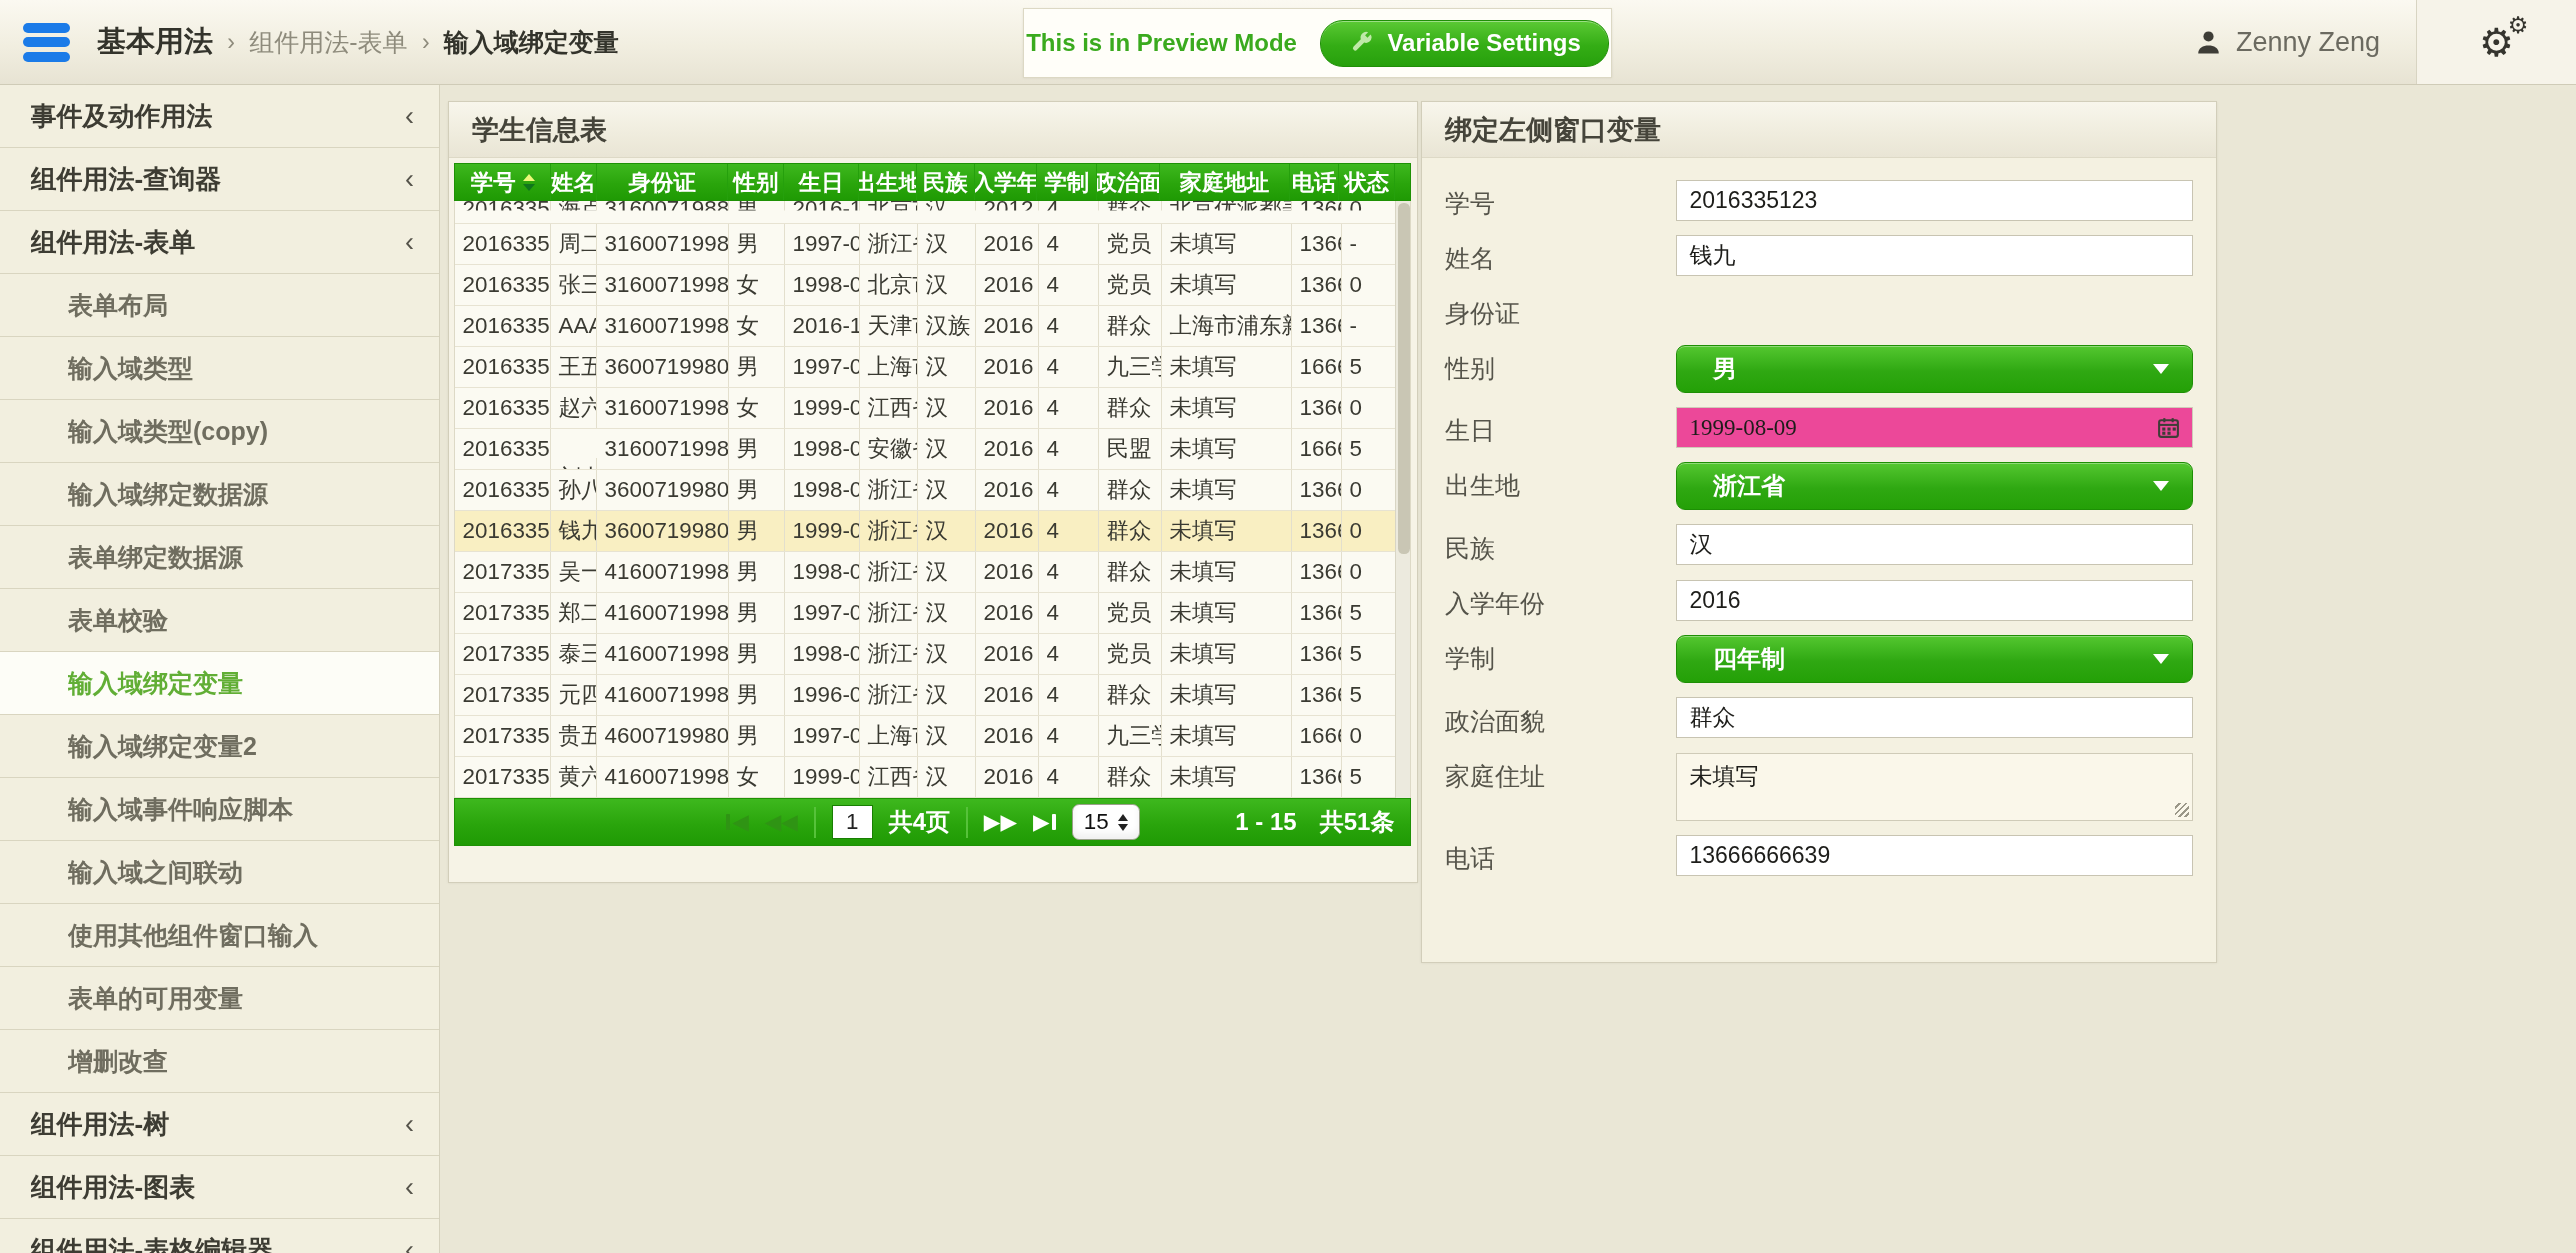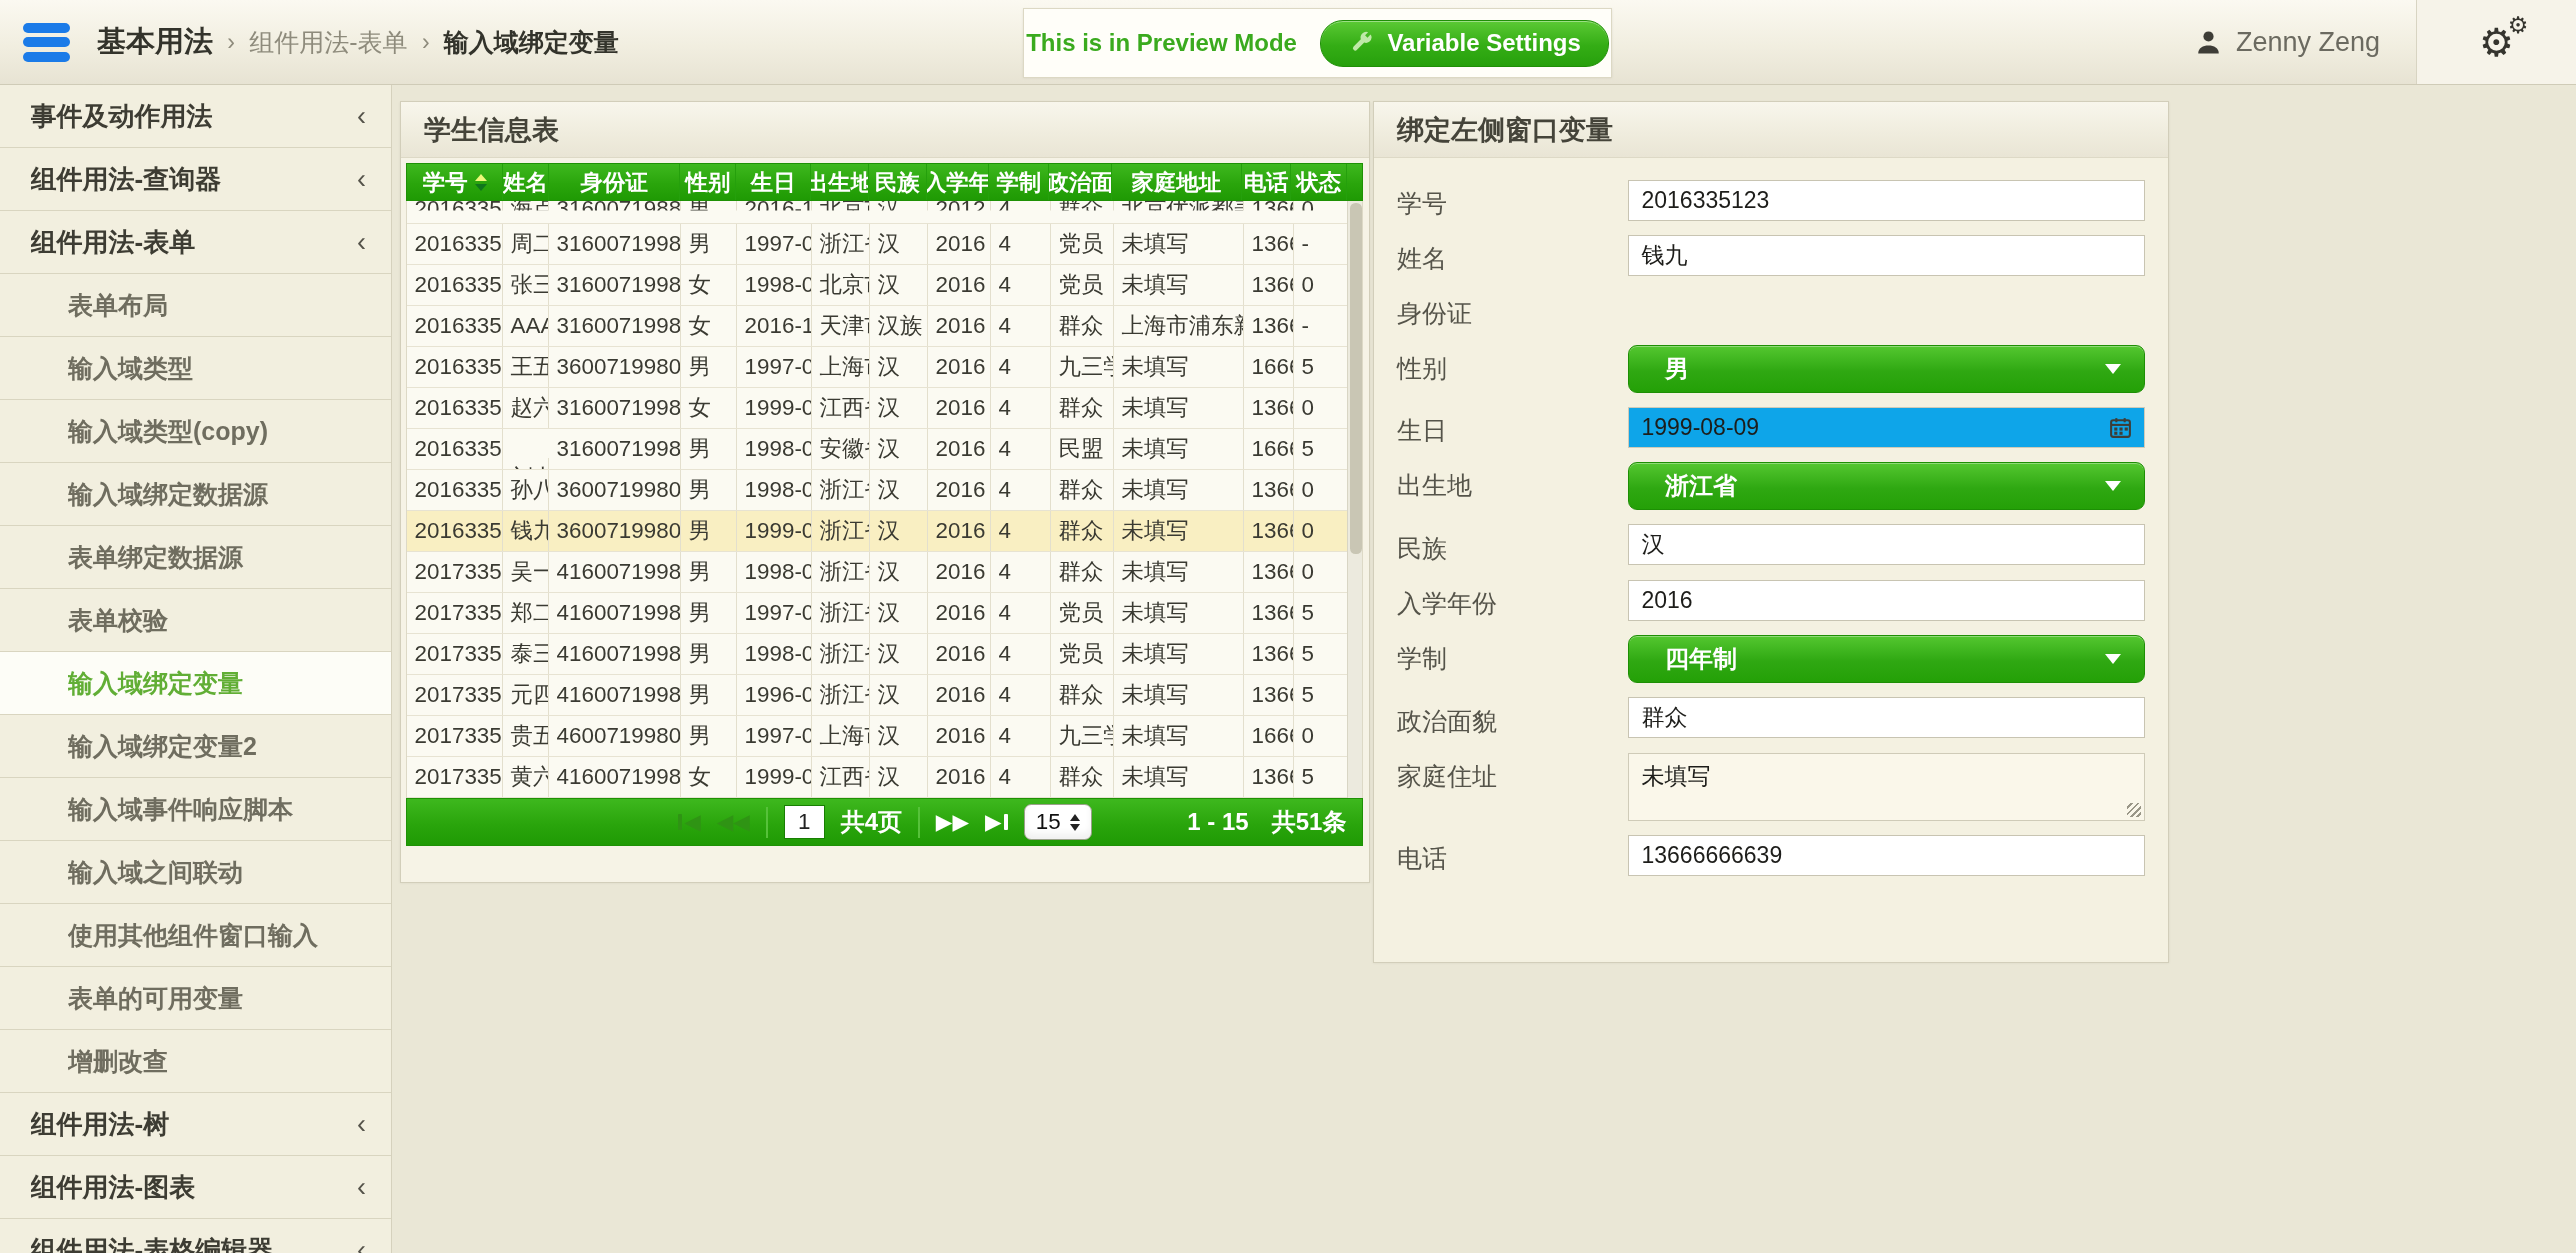--- a/index.html
+++ b/index.html
@@ -36,21 +36,21 @@
   .gear-zone { width:160px; height:84px; border-left:0.9px solid #d8d4c2;
     background:#f6f3e9; display:flex; align-items:center; justify-content:center; cursor:pointer; }
   .gears { position:relative; color:#35342e; }
   .gear-big { font-size:39px; line-height:1; }
   .gear-small { position:absolute; right:-14.3px; top:-10.8px; font-size:23px; }
 
   
   .layout { display:flex; height:1168px; }
 
   
-  .sidebar { width:392px; background:#c2410c; border-right:0.9px solid #d5d1bd; overflow:hidden; }
+  .sidebar { width:440px; background:#c2410c; border-right:0.9px solid #d5d1bd; overflow:hidden; }
   .side-item { height:63px; display:flex; align-items:center; border-bottom:0.9px solid #d9d5c0;
     background:#f2efdf; cursor:pointer; }
   .side-item.group { padding:0 25px 0 30.5px; }
   .side-item.child { padding:0 25px 0 68px;font-weight:bold; }
   .side-item .lbl { flex:1; font-size:25px; color:#6f6d5f; white-space:nowrap; overflow:hidden; }
   .side-item.group .lbl { font-weight:bold; color:#3d3c33; font-size:26px; }
   .side-item .chev { font-size:27px; color:#55534a; }
   .side-item.active { background:#fdfdf7; }
   .side-item.active .lbl { color:#61ae35; }
 
@@ -112,21 +112,21 @@
     color:#fff; font-size:24px; font-weight:bold; }
 
   
   .form-panel { left:981px; top:16px; width:796px; height:862px; background:#f4f1e1; }
   .form-body { padding:21.5px 23px 0 23px; }
   .form-row { display:flex; margin-bottom:14.3px; }
   .form-label { width:231px; padding-top:7.2px; font-size:25px; color:#55544a; }
   .form-ctrl { flex:1; position:relative; }
   .inp { width:100%; height:41px; background:#fff; border:0.9px solid #c8c4b2;
     font-size:23px; color:#1d1d1a; padding:0 12.5px; line-height:39px; overflow:hidden; white-space:nowrap; }
-  .inp.readonly { background:#0ea5e9; border:0.9px solid #cfcbb8; }
+  .inp.readonly { background:#ec4899; border:0.9px solid #cfcbb8;font-family:Liberation Serif, serif; }
   .date-wrap { position:relative; }
   .date-wrap svg { position:absolute; right:12.5px; top:8px; width:25px; height:25px; }
   .sel { width:100%; height:48px; border-radius:9px; border:0.9px solid #1d8f04;
     background:linear-gradient(180deg,#54c730 0%,#2fa812 55%,#24a007 100%);
     box-shadow:inset 0 0.9px 0 rgba(255,255,255,.35);
     display:flex; align-items:center; padding:0 23px 0 36px; cursor:pointer; }
   .sel .sel-val { flex:1; color:#fff; font-size:24px; font-weight:bold; }
   .sel .caret { width:0; height:0; border-left:8px solid transparent; border-right:8px solid transparent;
     border-top:10px solid #fff; }
   .txa { width:100%; height:68px; background:#faf7ea; border:0.9px solid #cfcbb8;

